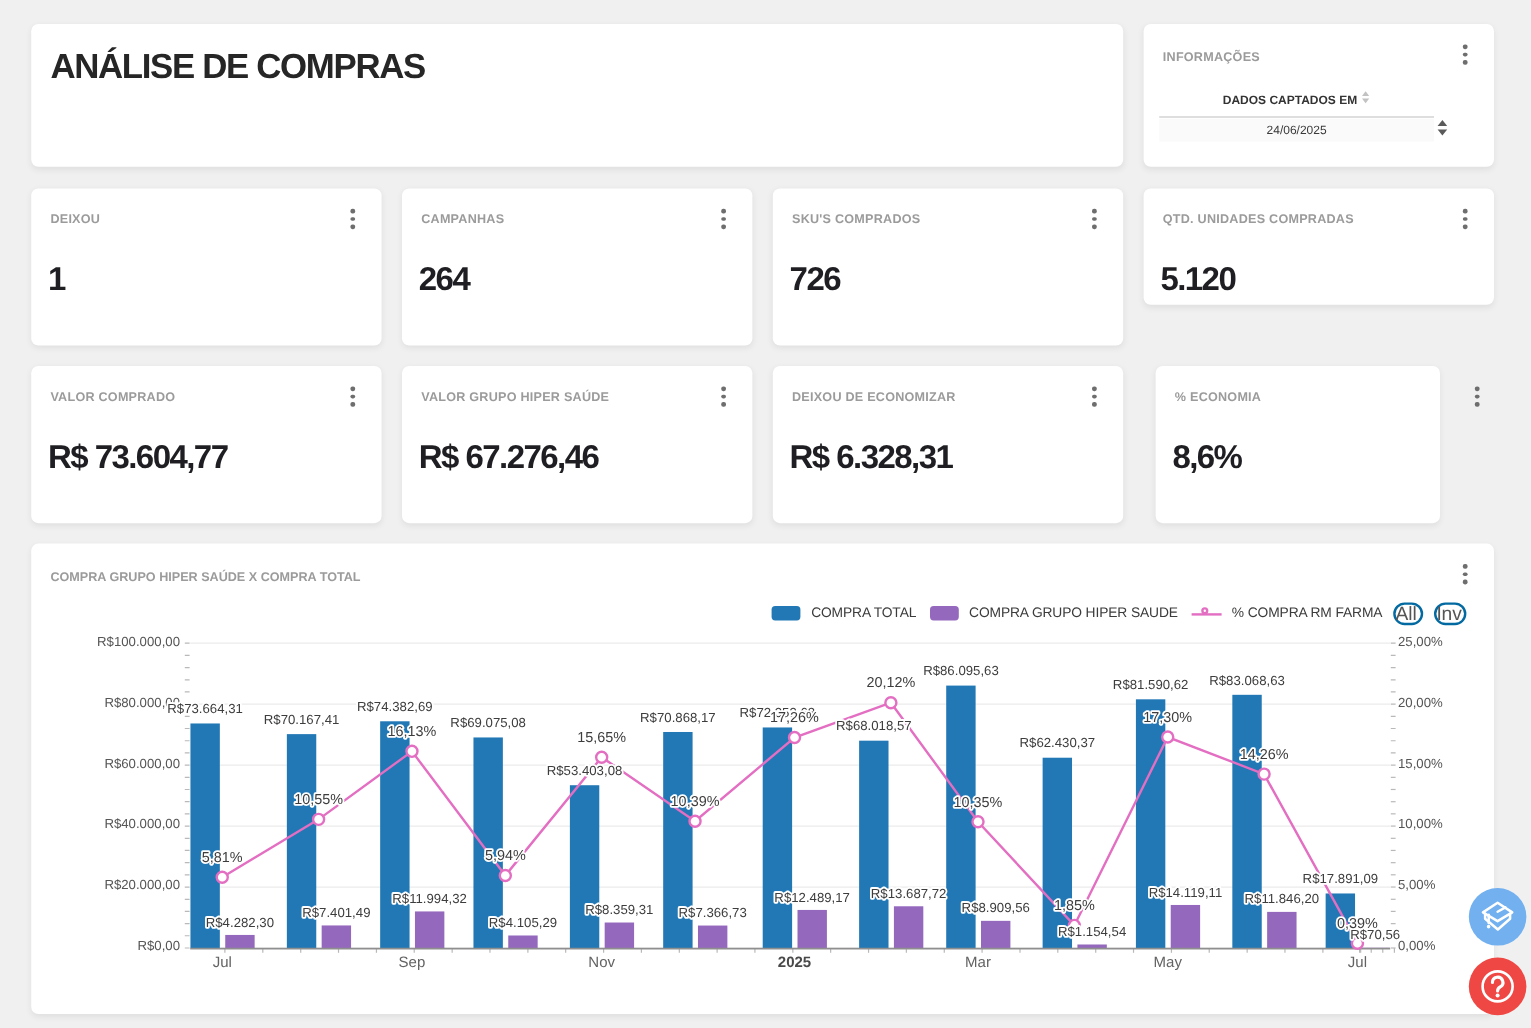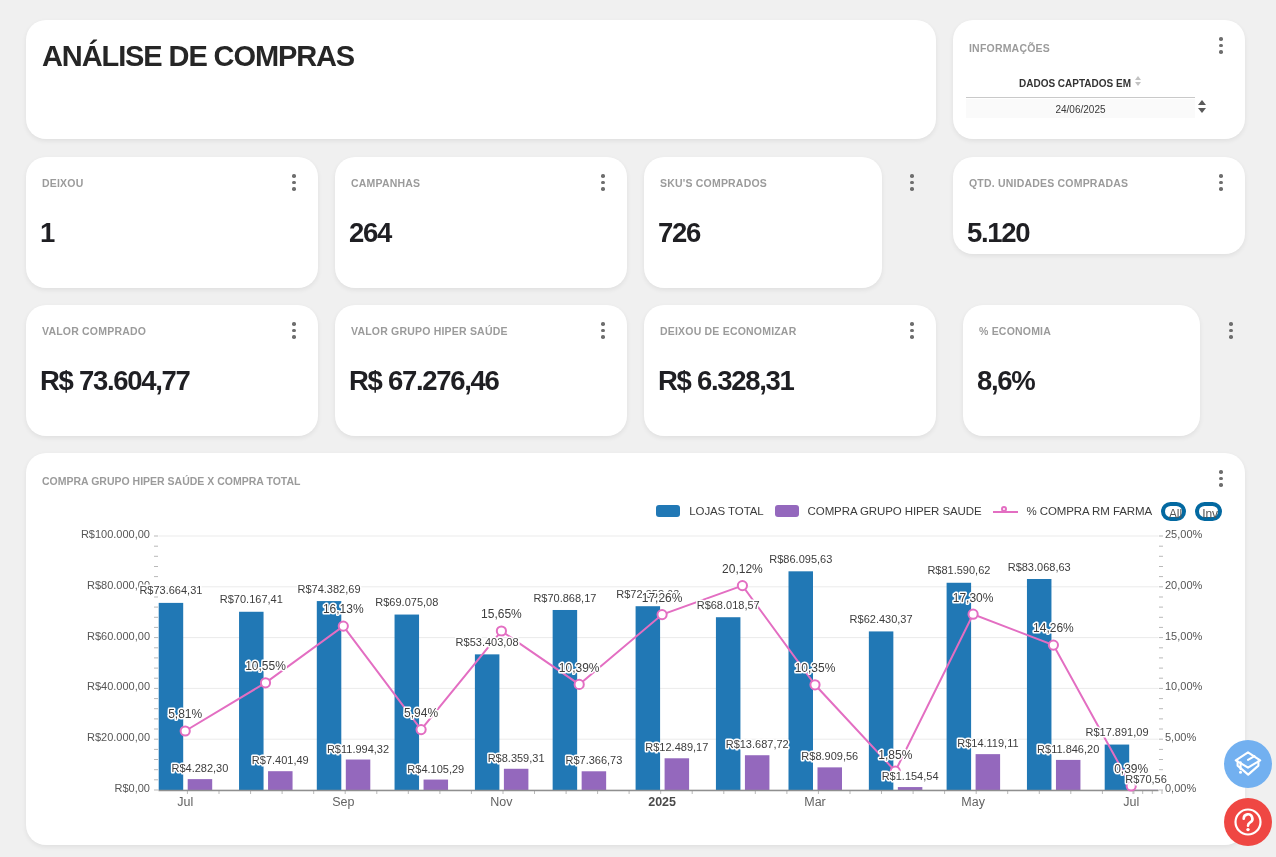--- a/index.html
+++ b/index.html
@@ -1,20 +1,20 @@
 <!DOCTYPE html>
 <html><head><meta charset="utf-8"><title>Análise de Compras</title>
 <style>
 *{margin:0;padding:0;box-sizing:border-box}
 html,body{width:1276px;height:857px;background:#f0f0f0;font-family:"Liberation Sans",sans-serif;overflow:hidden}
-.card{position:absolute;background:#fff;border-radius:20px;box-shadow:0 2px 5px rgba(0,0,0,.07)}
+.card{position:absolute;background:#fff;border-radius:6px;box-shadow:0 2px 5px rgba(0,0,0,.07)}
 .dot{width:3.5px;height:3.5px;border-radius:50%;background:#6e6e6e}
 .klabel{position:absolute;left:16px;top:20px;font-size:10.5px;font-weight:bold;letter-spacing:.2px;color:#9b9b9b}
 .kval{position:absolute;left:14px;top:59.5px;font-size:27.5px;font-weight:bold;letter-spacing:-1.3px;color:#1f1f23}
-.pill{display:inline-block;border:4px solid #0369a1;border-radius:10px;color:#555;font-size:12px;text-align:right;line-height:17px;height:19px}
+.pill{display:inline-block;border:2px solid #0369a1;border-radius:10px;color:#555;font-size:16px;text-align:left;line-height:17px;height:19px}
 </style></head>
 <body>
 
 <div class="card" style="left:26px;top:20px;width:910px;height:119px">
 <div style="position:absolute;left:16px;top:20px;font-size:29px;font-weight:bold;letter-spacing:-1.1px;color:#262626">ANÁLISE DE COMPRAS</div>
 </div>
 
 <div class="card" style="left:953px;top:20px;width:292px;height:119px">
 <div class="klabel" style="top:21.5px">INFORMAÇÕES</div>
 <div style="position:absolute;left:266px;top:17px;width:4px">
@@ -42,21 +42,21 @@
 </div>
 <div class="card" style="left:335px;top:157px;width:292px;height:131px">
 <div class="klabel">CAMPANHAS</div>
 <div class="kval">264</div>
 <div style="position:absolute;left:266px;top:17px;width:4px">
 <div class="dot"></div>
       <div class="dot" style="margin-top:3px"></div>
       <div class="dot" style="margin-top:3px"></div>
     </div>
 </div>
-<div class="card" style="left:644px;top:157px;width:238px;height:131px">
+<div class="card" style="left:644px;top:157px;width:292px;height:131px">
 <div class="klabel">SKU'S COMPRADOS</div>
 <div class="kval">726</div>
 <div style="position:absolute;left:266px;top:17px;width:4px">
 <div class="dot"></div>
       <div class="dot" style="margin-top:3px"></div>
       <div class="dot" style="margin-top:3px"></div>
     </div>
 </div>
 <div class="card" style="left:953px;top:157px;width:292px;height:97px">
 <div class="klabel">QTD. UNIDADES COMPRADAS</div>
@@ -107,21 +107,21 @@
 <div class="card" style="left:26px;top:453px;width:1219px;height:392px">
 <div class="klabel" style="top:21.5px;letter-spacing:0">COMPRA GRUPO HIPER SAÚDE X COMPRA TOTAL</div>
 <div style="position:absolute;left:1193px;top:17px;width:4px">
 <div class="dot"></div>
       <div class="dot" style="margin-top:3px"></div>
       <div class="dot" style="margin-top:3px"></div>
     </div>
 
 <div style="position:absolute;left:0px;top:48px;width:1196px;height:20px;display:flex;justify-content:flex-end;align-items:center;gap:9px;font-size:11.5px;letter-spacing:-.1px;color:#3c3c3c">
 <span style="width:24px;height:12px;border-radius:3px;background:#2178b5"></span>
-      <span style="margin-right:2px">LOJAS TOTAL</span>
+      <span style="margin-right:2px">COMPRA TOTAL</span>
 <span style="width:24px;height:12px;border-radius:3px;background:#9468bd"></span>
       <span style="margin-right:2px">COMPRA GRUPO HIPER SAUDE</span>
 <span style="position:relative;width:25px;height:10px">
         <span style="position:absolute;left:0;top:4.5px;width:25px;height:2px;background:#e36ec2"></span>
         <span style="position:absolute;left:8px;top:0px;width:6px;height:6px;border:2px solid #e36ec2;border-radius:50%;background:#fff"></span>
       </span>
       <span>% COMPRA RM FARMA</span>
 <span class="pill" style="width:25px">All</span>
       <span class="pill" style="width:27px">Inv</span>
 </div>

